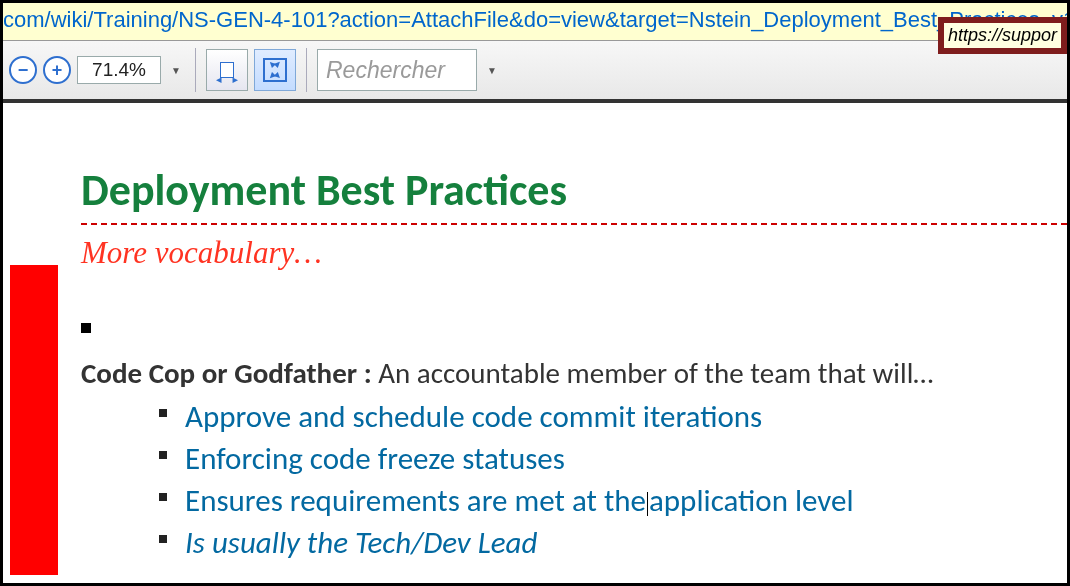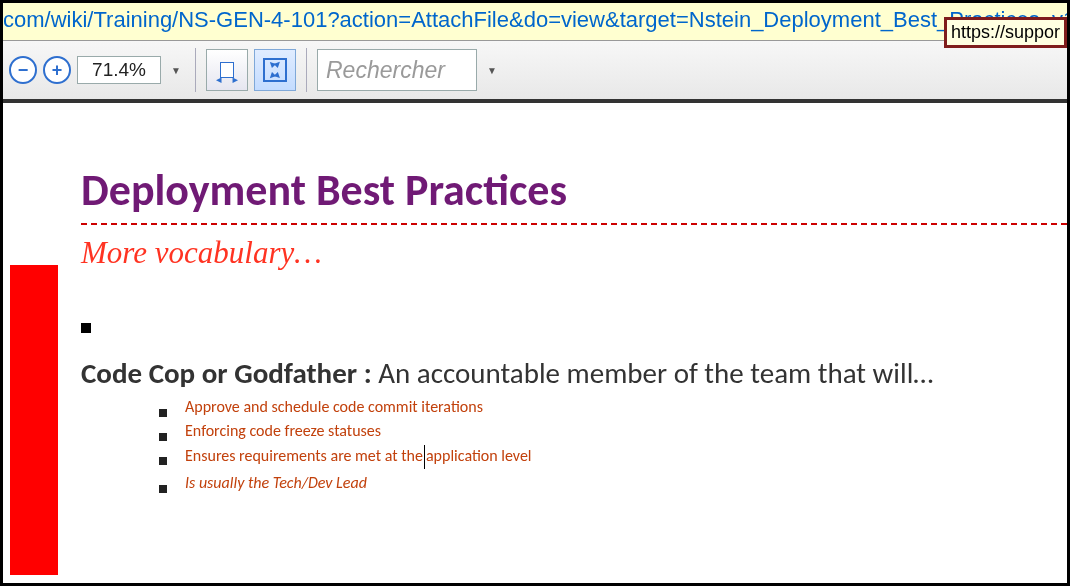--- a/index.html
+++ b/index.html
@@ -1,20 +1,20 @@
 <!DOCTYPE html>
 <html><head>
 <meta charset="utf-8">
 <style>
   * { box-sizing: border-box; margin: 0; padding: 0; }
   body { width: 1070px; height: 586px; font-family: "Segoe UI", Arial, sans-serif; background: #fff; border: 3px solid #000; overflow: hidden; }
   
   .urlbar-row { height: 38px; background: #ffffd0; border-bottom: 1px solid #999; position: relative; }
   .urlbar { font-size: 22px; color: #0066cc; padding: 4px 0 0 0; font-family: "Segoe UI", Arial, sans-serif; white-space: nowrap; overflow: hidden; }
-  .tooltip { position: absolute; right: 0; top: 14px; background: #ffffe1; border: 3px solid #7f1d1d; padding: 2px 4px; font-size: 18px; color: #000; font-family: "Segoe UI", Arial, sans-serif; }
+  .tooltip { position: absolute; right: 0; top: 14px; background: #ffffe1; border: 6px solid #7f1d1d; padding: 2px 4px; font-size: 18px; color: #000; font-family: "Segoe UI", Arial, sans-serif; font-style: italic; }
 
   .toolbar { height: 62px; background: linear-gradient(#f7f7f7, #e8e8e8); border-bottom: 4px solid #333; display: flex; align-items: center; padding: 0 6px; gap: 10px; }
   .tb-group { display: flex; align-items: center; gap: 6px; }
   .circle-btn { width: 28px; height: 28px; border: 2px solid #2e6fcf; border-radius: 50%; display: flex; align-items: center; justify-content: center; color: #2e6fcf; font-size: 18px; font-weight: bold; background: #fff; cursor: pointer; }
   .zoom-box { width: 84px; height: 28px; border: 1px solid #9aa; background: #fff; display: flex; align-items: center; justify-content: center; font-size: 19px; color: #222; }
   .dropdown-caret { width: 18px; height: 42px; display: flex; align-items: center; justify-content: center; color: #555; font-size: 10px; cursor: pointer; }
   .divider { width: 1px; height: 44px; background: #aab; }
   .square-btn { width: 42px; height: 42px; border: 1px solid #9aa; background: linear-gradient(#fff, #e6e6f0); display: flex; align-items: center; justify-content: center; cursor: pointer; position: relative; }
   .square-btn.active { background: linear-gradient(#e0ecff, #c4dcff); border-color: #7fa8d8; }
   .fit-width-icon { width: 22px; height: 22px; position: relative; }
@@ -22,30 +22,30 @@
   .fit-width-icon .arrows { position: absolute; bottom: -2px; left: 0; width: 22px; height: 8px; display: flex; align-items: center; justify-content: space-between; color: #2e6fcf; font-size: 11px; }
   .fullscreen-icon { width: 24px; height: 24px; border: 2px solid #2e6fcf; position: relative; }
   .fullscreen-icon::before, .fullscreen-icon::after { content:""; position: absolute; background: #2e6fcf; }
   .fs-arr { position: absolute; font-size: 10px; color: #2e6fcf; line-height: 1; }
   .fs-tl { top: -1px; left: 2px; transform: rotate(-45deg);} .fs-tr { top:-1px; right: 2px; transform: rotate(45deg);} .fs-bl { bottom:-1px; left:2px; transform: rotate(-135deg);} .fs-br { bottom:-1px; right:2px; transform: rotate(135deg);}  
   .search-box { width: 160px; height: 42px; border: 1px solid #9aa; background: #fff; display: flex; align-items: center; padding: 0 8px; font-size: 23px; color: #9a9a9a; font-style: italic; }
   
   .doc-area { position: relative; height: calc(586px - 6px - 38px - 62px); background: #fff; }
   .red-block { position: absolute; left: 7px; top: 162px; width: 48px; height: 310px; background: #ff0000; }
   .slide { position: absolute; left: 78px; top: 60px; right: 0; }
-  .title { font-size: 44px; font-weight: bold; color: #701a75; font-family: "Segoe UI", Calibri, sans-serif; }
+  .title { font-size: 44px; font-weight: bold; color: #15803d; font-family: "Segoe UI", Calibri, sans-serif; }
   .rule { border-top: 2px dashed #cc0000; margin: 6px 0 10px 0; }
   .subtitle { font-size: 31px; font-style: italic; color: #ff3322; margin-bottom: 38px; font-family: Liberation Serif, serif; }
   .bullet-l1 { display: flex; align-items: flex-start; gap: 20px; margin-bottom: 4px; flex-direction: column; }
   .sq { width: 10px; height: 10px; background: #000; margin-top: 14px; flex-shrink: 0; }
   .l1-text { font-size: 29px; color: #333; line-height: 1.38; font-family: Calibri, "Segoe UI", sans-serif; }
   .l1-text .bold { font-weight: bold; }
   .bullet-l2 { display: flex; align-items: flex-start; gap: 18px; margin-left: 78px; margin-top: 4px; }
   .sq2 { width: 8px; height: 8px; background: #222; margin-top: 12px; flex-shrink: 0; }
-  .l2-text { font-size: 16px; color: #c2410c; font-family: Calibri, "Segoe UI", sans-serif; }
+  .l2-text { font-size: 31px; color: #0369a1; font-family: Calibri, "Segoe UI", sans-serif; }
   .l2-text.italic { font-style: italic; }
   .cursor { display: inline-block; width: 1px; height: 24px; background: #000; vertical-align: middle; margin: 0 1px; }
 </style>
 </head>
 <body>
 
 <div class="urlbar-row">
   <div class="urlbar">com/wiki/Training/NS-GEN-4-101?action=AttachFile&amp;do=view&amp;target=Nstein_Deployment_Best_Practices_v1.0</div>
   <div class="tooltip">https://suppor</div>
 </div>

